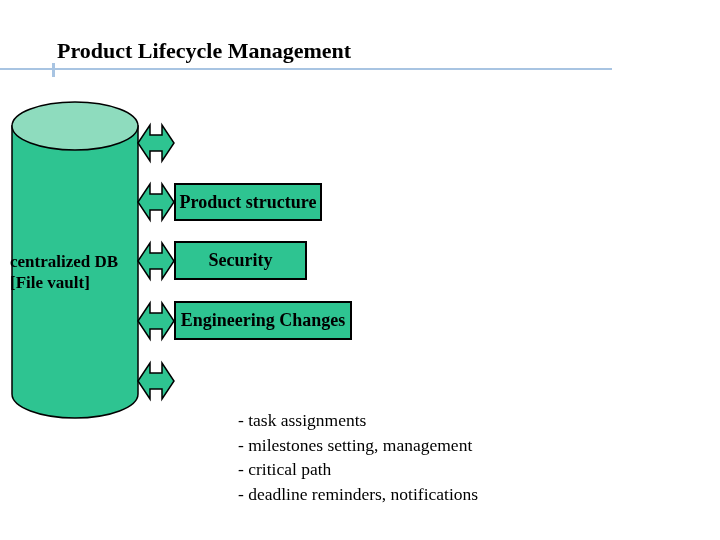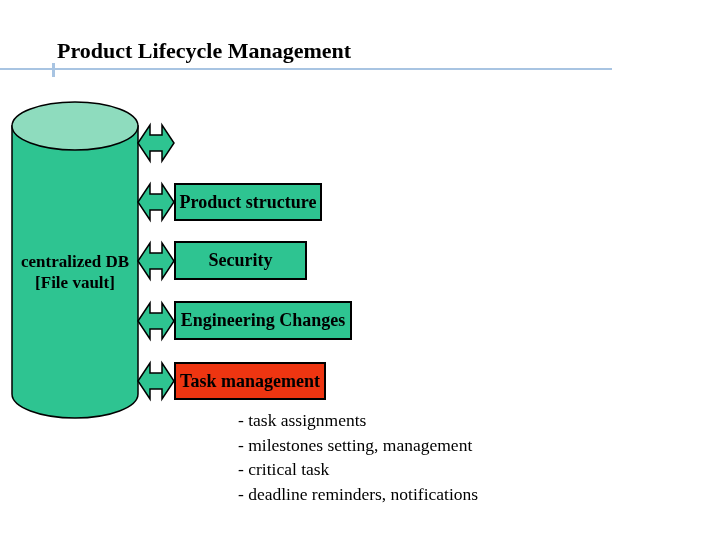--- a/index.html
+++ b/index.html
@@ -8,21 +8,21 @@
     font-family:"Liberation Serif","DejaVu Serif",serif;color:#000;border-radius:27px;
   }
   .title{
     position:absolute;left:57px;top:38px;font-size:22px;font-weight:bold;
     line-height:26px;white-space:nowrap;
   }
   .hline{position:absolute;left:0;top:68px;width:718px;height:2px;background:#a8c4e2;}
   .tick{position:absolute;left:52px;top:63px;width:3px;height:14px;background:#a8c4e2;}
   .cylinder{position:absolute;left:10px;top:98px;width:130px;height:324px;}
   .cyl-label{
-    position:absolute;left:10px;top:251px;width:130px;text-align:center;
+    position:absolute;left:10px;top:251px;width:130px;text-align:left;
     font-size:17px;font-weight:bold;line-height:21px;
   }
   .box{
     position:absolute;left:174px;background:#2ec491;border:2px solid #000;
     box-sizing:border-box;text-align:center;font-size:18px;font-weight:bold;
     white-space:nowrap;
   }
   .box-1{top:124px;width:163px;height:37px;line-height:33px;}
   .box-2{top:183px;width:148px;height:38px;line-height:34px;}
   .box-3{top:241px;width:133px;height:39px;line-height:35px;}
@@ -73,22 +73,21 @@
   <div class="box box-3">Security</div>
 
   <svg class="arrow arrow-4" viewBox="0 0 38 42" xmlns="http://www.w3.org/2000/svg">
     <polygon points="1,21 13,3 13,13 25,13 25,3 37,21 25,39 25,29 13,29 13,39" fill="#2ec491" stroke="#000" stroke-width="1.5"></polygon>
   </svg>
   <div class="box box-4">Engineering Changes</div>
 
   <svg class="arrow arrow-5" viewBox="0 0 38 42" xmlns="http://www.w3.org/2000/svg">
     <polygon points="1,21 13,3 13,13 25,13 25,3 37,21 25,39 25,29 13,29 13,39" fill="#2ec491" stroke="#000" stroke-width="1.5"></polygon>
   </svg>
-  <div class="box box-5">Task management</div>
 
   <div class="details">
     <div>- task assignments</div>
     <div>- milestones setting, management</div>
-    <div>- critical task</div>
+    <div>- critical path</div>
     <div>- deadline reminders, notifications</div>
   </div>
 
 </div>
 
 </body></html>

